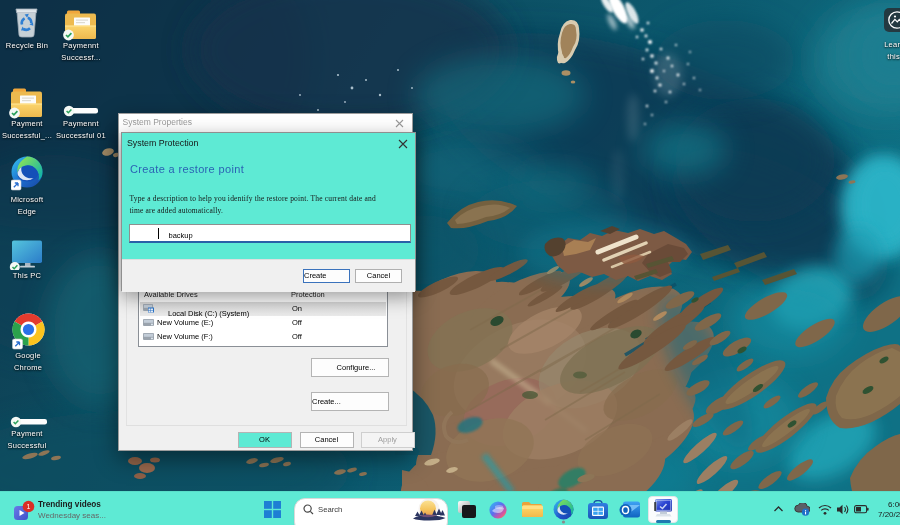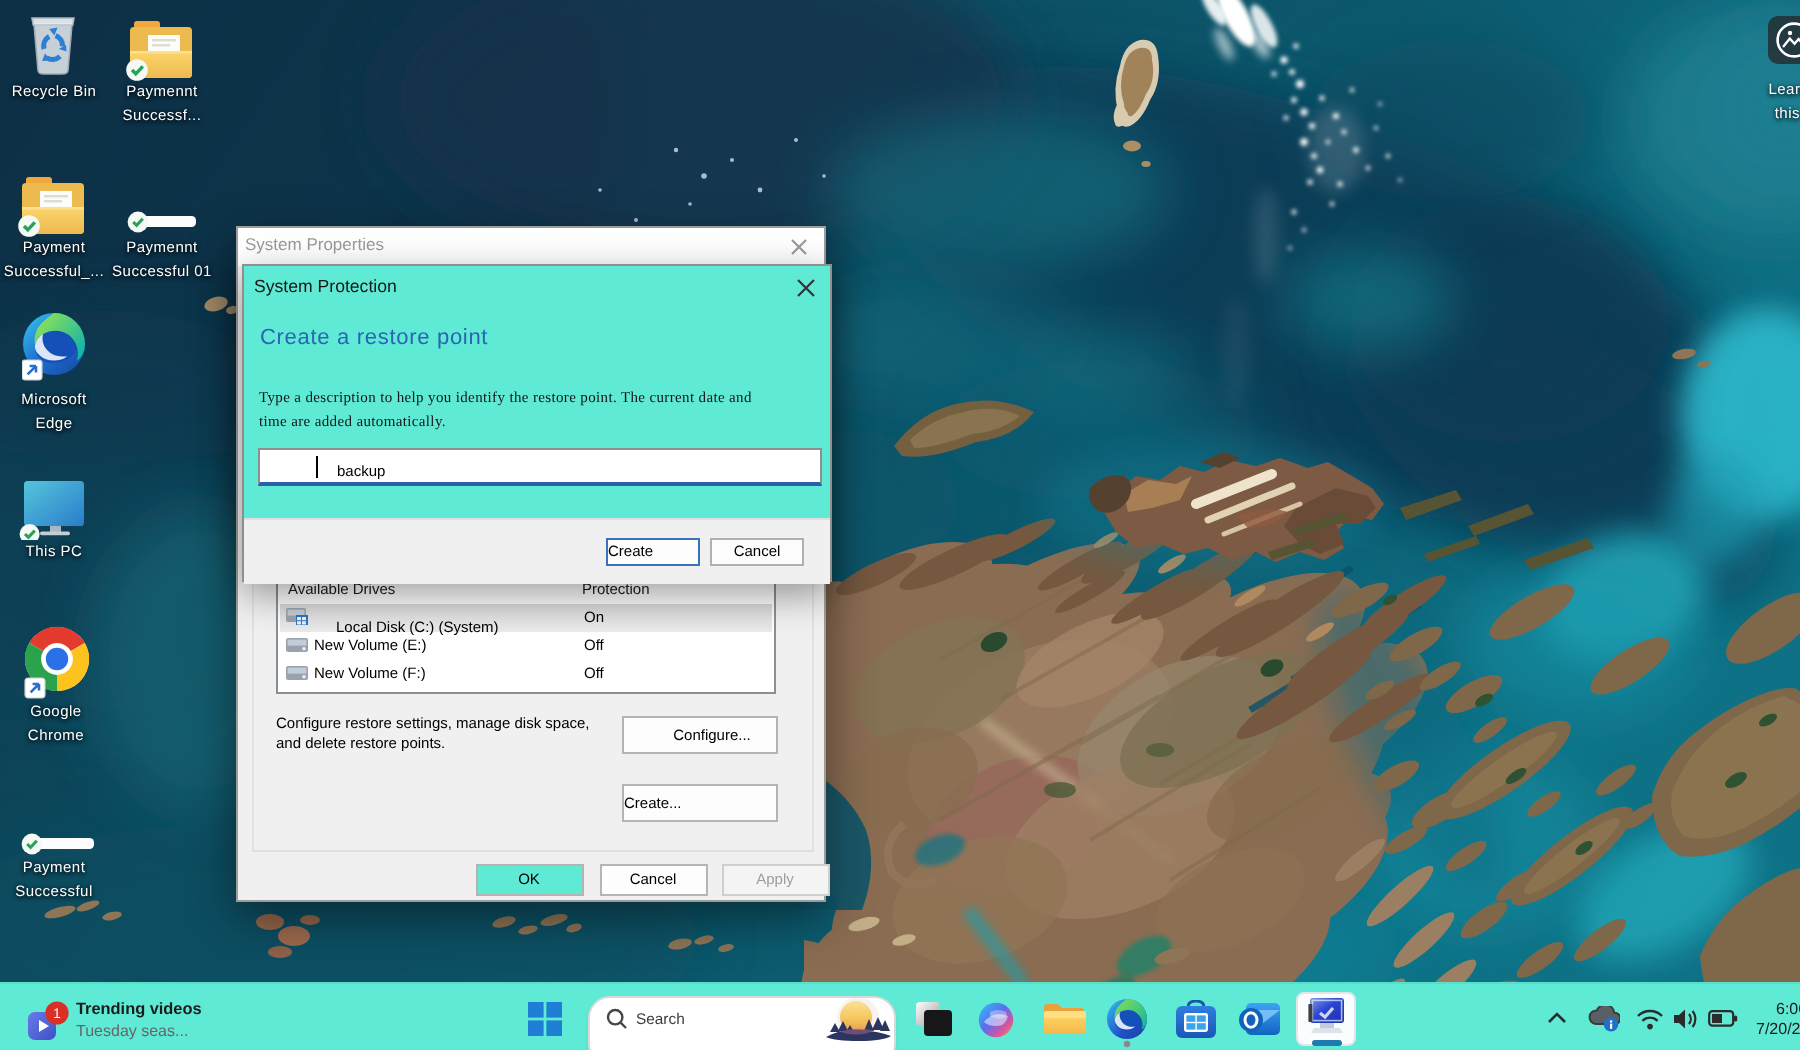--- a/index.html
+++ b/index.html
@@ -476,21 +476,20 @@
       <div class="abs" style="left:153px;top:28px;">Off</div>
       <svg class="abs" style="left:4px;top:42px" width="12" height="9" viewBox="0 0 12 9">
         <rect x="0" y="1" width="11" height="7" rx="1" fill="#9aa3ad"></rect>
         <rect x="0.8" y="1.8" width="9.4" height="3" fill="#c3cdd8"></rect>
         <circle cx="9" cy="6.4" r="0.9" fill="#e8f2fa"></circle>
       </svg>
       <div class="abs" style="left:18px;top:42px;">New Volume (F:)</div>
       <div class="abs" style="left:153px;top:42px;">Off</div>
     </div>
 
-    <div class="abs" style="left:19px;top:243px;width:180px;line-height:10px;">Configure restore settings, manage disk space,<br>and delete restore points.</div>
     <div class="abs" style="left:192px;top:244px;width:78px;height:19px;background:#fdfdfd;border:1px solid #b4b4b4;text-align:center;line-height:17px;padding-left:12px;">Configure...</div>
 
     <div class="abs" style="left:192px;top:278px;width:78px;height:19px;background:#fdfdfd;border:1px solid #b4b4b4;text-align:left;line-height:17px;">Create...</div>
 
     <div class="abs" style="left:7px;top:160px;width:1px;height:152px;background:#e2e2e2;"></div>
     <div class="abs" style="left:287px;top:160px;width:1px;height:152px;background:#e2e2e2;"></div>
 
     <div class="abs" style="left:7px;top:311px;width:281px;height:1px;background:#dfdfdf;"></div>
     <div class="abs" style="left:118.5px;top:318px;width:54px;height:16px;background:#5eead4;border:1px solid #b4b4b4;text-align:center;line-height:14px;">OK</div>
     <div class="abs" style="left:180.5px;top:318px;width:54px;height:16px;background:#fdfdfd;border:1px solid #b4b4b4;text-align:center;line-height:14px;">Cancel</div>
@@ -522,21 +521,21 @@
           <linearGradient id="wdg" x1="0" y1="0" x2="1" y2="1">
         <stop offset="0" stop-color="#6a7ae8"></stop>
             <stop offset="1" stop-color="#3f51c9"></stop>
       </linearGradient>
         </defs>
       <path d="M5.5,10 l5,3 l-5,3 Z" fill="#fff"></path>
       <circle cx="14.5" cy="6.5" r="5.8" fill="#d92f25"></circle>
       <text x="14.5" y="9" font-size="7" fill="#fff" text-anchor="middle" font-family="Liberation Sans">1</text>
     </svg>
     <div class="abs" style="left:38px;top:7.5px;font-size:8.2px;color:#1b1b1b;font-weight:bold;">Trending videos</div>
-    <div class="abs" style="left:38px;top:18.5px;font-size:8px;color:#666;">Tuesday seas...</div>
+    <div class="abs" style="left:38px;top:18.5px;font-size:8px;color:#666;">Wednesday seas...</div>
 
     <svg class="abs" style="left:264px;top:8.5px" width="17" height="17" viewBox="0 0 17 17">
       <rect x="0" y="0" width="7.8" height="7.8" fill="#1e7fd4"></rect>
       <rect x="9.2" y="0" width="7.8" height="7.8" fill="#1e7fd4"></rect>
       <rect x="0" y="9.2" width="7.8" height="7.8" fill="#1e7fd4"></rect>
       <rect x="9.2" y="9.2" width="7.8" height="7.8" fill="#1e7fd4"></rect>
     </svg>
 
     <div class="abs" style="left:294px;top:5.5px;width:154px;height:35px;background:#fff;border:1px solid #d9d9d9;border-radius:11px;box-shadow:0 1px 2px rgba(0,0,0,0.06);overflow:hidden;">
       <svg class="abs" style="left:8px;top:5.5px" width="11" height="11" viewBox="0 0 11 11">

